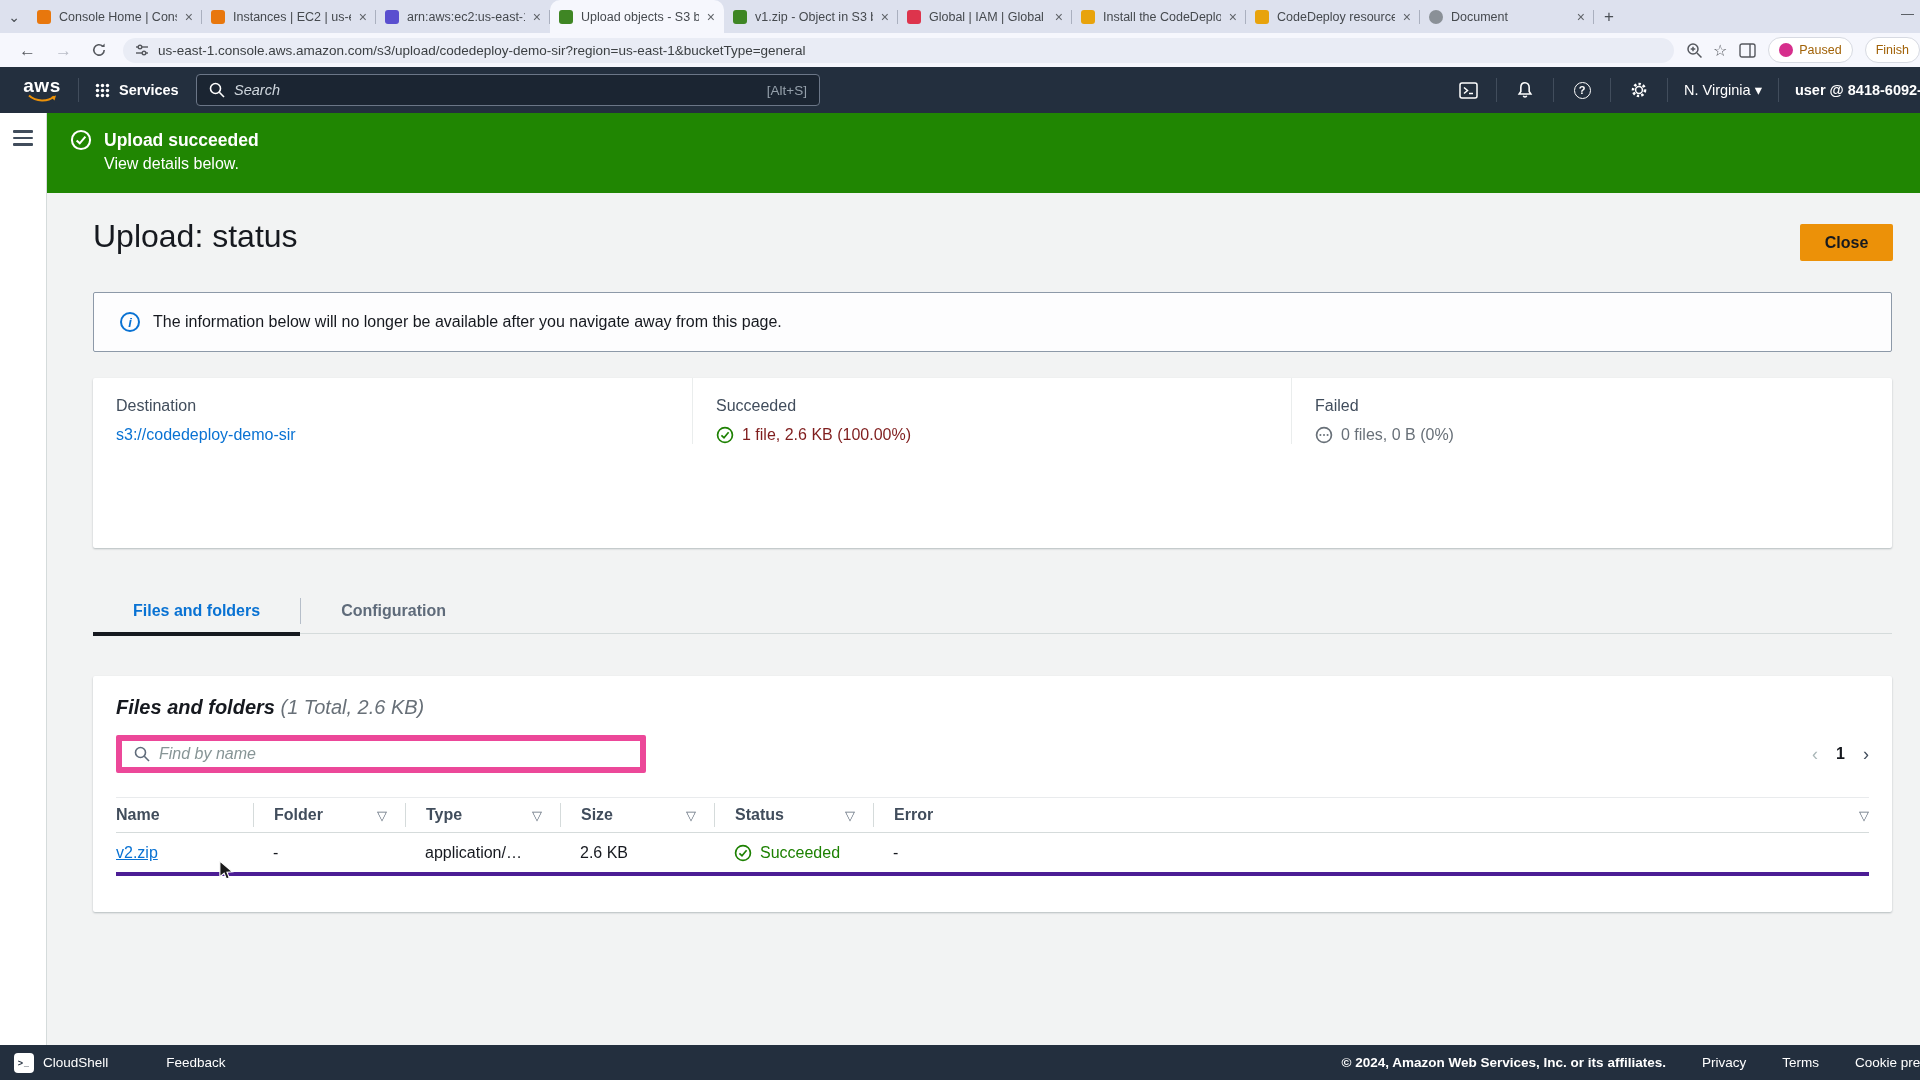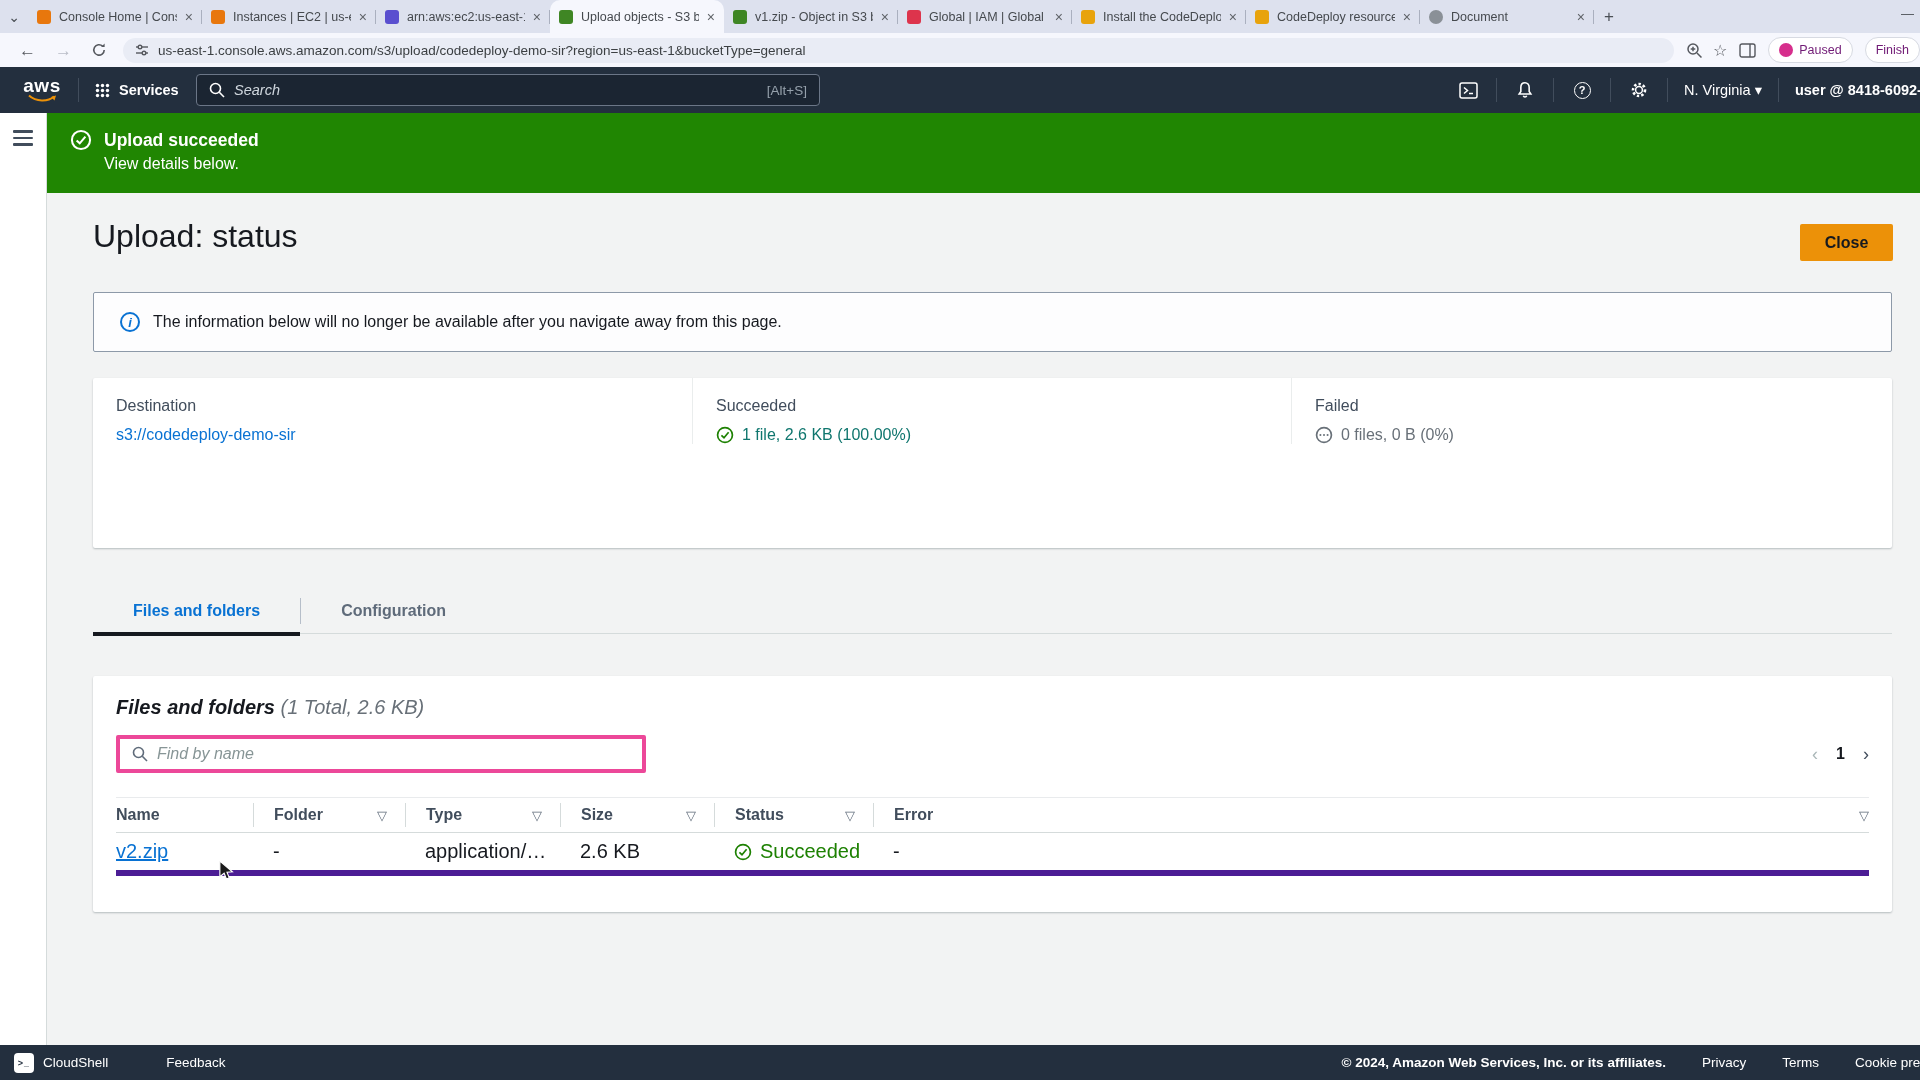--- a/index.html
+++ b/index.html
@@ -22,21 +22,21 @@
 
   
   .toolbar { position:absolute; top:33px; left:0; right:0; height:34px; background:#f6f7fd; display:flex; align-items:center; }
   .nav-ic { font-size:17px; color:#55585e; margin-left:19px; line-height:1; }
   .nav-ic.disabled { color:#b9bdc7; }
   .reload-ic { margin-left:19px; color:#55585e; }
   .omnibox { margin-left:16px; width:1588px; height:25px; border-radius:13px; background:#e9ecf5; display:flex; align-items:center; padding:0 12px; gap:9px; }
   .urlinput { flex:1; border:none; background:transparent; font-size:13.5px; color:#3c4043; font-family:inherit; outline:none; }
   .tb-ic { margin-left:12px; color:#55585e; }
   .star { font-size:16px; color:#55585e; margin-left:10px; }
-  .pill { display:flex; align-items:center; gap:6px; background:#fff; border:1px solid #d7dae2; border-radius:13px; height:26px; padding:0 10px; font-size:12.5px; color:#701a75; margin-left:12px; flex:none; }
+  .pill { display:flex; align-items:center; gap:6px; background:#fff; border:1px solid #d7dae2; border-radius:13px; height:26px; padding:0 10px; font-size:12.5px; color:#a16207; margin-left:12px; flex:none; }
   .pill .dot { width:14px; height:14px; border-radius:50%; background:#d62e8c; flex:none; }
 
   
   .awsbar { position:absolute; top:67px; left:0; right:0; height:46px; background:#232f3e; display:flex; align-items:center; color:#fff; overflow:hidden; }
   .aws-logo { margin-left:22px; display:flex; flex-direction:column; align-items:center; width:40px; }
   .aws-word { font-size:19px; font-weight:bold; letter-spacing:0.5px; line-height:16px; }
   .vdiv { width:1px; height:24px; background:#414d5c; margin:0 16px; flex:none; }
   .services { display:flex; align-items:center; gap:9px; font-size:14.5px; font-weight:bold; }
   .aws-search { position:absolute; left:196px; top:7px; width:624px; height:32px; background:#1b2532; border:1px solid #6b7687; border-radius:4px; display:flex; align-items:center; padding:0 12px; gap:9px; }
   .aws-search input { flex:1; border:none; background:transparent; color:#fff; font-size:14.5px; font-family:inherit; outline:none; }
@@ -68,52 +68,52 @@
   .info-ic { width:20px; height:20px; border:2px solid #0972d3; border-radius:50%; color:#0972d3; font-size:13px; font-weight:bold; font-style:italic; display:flex; align-items:center; justify-content:center; flex:none; }
   .info-text { font-size:16px; color:#16191f; }
 
   .card { position:absolute; left:46px; width:1799px; background:#fff; border-radius:2px; box-shadow:0 1px 2px rgba(0,28,36,.25); }
   .summary-card { top:185px; height:170px; }
   .card-h { padding:18px 0 0 23px; font-size:20px; font-weight:bold; color:#16191f; height:64px; border-bottom:1px solid #eaeded; }
   .sum-body { display:flex; }
   .sum-col { width:599px; padding:19px 0 0 23px; }
   .sum-col + .sum-col { border-left:1px solid #eaeded; }
   .sum-label { font-size:16px; color:#414d5c; }
-  .sum-val { margin-top:11px; font-size:16px; color:#0f766e; display:flex; align-items:center; gap:8px; }
+  .sum-val { margin-top:11px; font-size:16px; color:#7f1d1d; display:flex; align-items:center; gap:8px; }
   .sum-val.link { color:#0972d3; }
   .sum-val.muted { color:#687078; }
 
   .ctabs { position:absolute; left:46px; right:28px; top:395px; height:46px; border-bottom:1px solid #d5dbdb; display:flex; align-items:center; }
   .ctab { padding:0 40px; font-size:16px; font-weight:bold; height:46px; display:flex; align-items:center; position:relative; }
   .ctab.active { color:#0972d3; }
   .ctab.active::after { content:""; position:absolute; left:0; right:0; bottom:-2px; height:4px; background:#16191f; }
   .ctab.idle { color:#5f6b7a; }
   .ctab-div { width:1px; height:26px; background:#b6bec9; }
 
   .files-card { top:483px; height:236px; padding:0 23px; }
   .fc-title { padding-top:20px; font-size:20px; color:#16191f;font-style:italic; }
   .fc-title b { font-weight:bold; }
   .fc-title span { color:#687078; font-weight:400; }
   .fc-toolbar { margin-top:16px; display:flex; align-items:center; justify-content:space-between; }
-  .findbox { width:530px; height:38px; border:4px solid #ec4899; border-radius:2px; display:flex; align-items:center; gap:9px; padding:0 12px; background:#fff; }
+  .findbox { width:530px; height:38px; border:6px solid #ec4899; border-radius:2px; display:flex; align-items:center; gap:9px; padding:0 12px; background:#fff; }
   .findbox input { flex:1; border:none; outline:none; font-size:16px; font-family:inherit; color:#16191f; }
   .findbox input::placeholder { color:#879596; font-style:italic; }
   .pager { display:flex; align-items:center; gap:18px; font-size:18px; }
   .pg-prev { color:#aab7b8; }
   .pg-num { color:#16191f; font-weight:bold; font-size:16px; }
   .pg-next { color:#414d5c; }
 
   .thead { margin-top:24px; display:flex; align-items:center; height:36px; border-top:1px solid #e9ebed; border-bottom:1px solid #d5dbdb; font-size:16px; font-weight:bold; color:#414d5c; }
   .th { display:flex; align-items:center; height:24px; padding-left:20px; }
   .th:first-child { padding-left:0; }
   .th + .th { border-left:1px solid #d5dbdb; }
   .sort { margin-left:auto; margin-right:18px; color:#5f6b7a; font-size:13px; font-weight:400; }
   .th.c-error .sort { margin-right:0; }
   .c-name{width:137px;} .c-folder{width:152px;} .c-type{width:155px;} .c-size{width:154px;} .c-status{width:159px;} .c-error{flex:1;}
-  .trow { display:flex; align-items:center; height:43px; border-bottom:6px solid #4c1d95; font-size:20px; color:#16191f; }
+  .trow { display:flex; align-items:center; height:43px; border-bottom:4px solid #4c1d95; font-size:16px; color:#16191f; }
   .td { padding-left:20px; }
   .td:first-child { padding-left:0; }
   .cell-link { color:#0972d3; text-decoration:underline; }
   .status-cell { display:flex; align-items:center; gap:8px; color:#1d8102; }
   .cursor { position:absolute; left:125px; top:185px; }
 
   
   .footer { position:absolute; left:0; right:0; bottom:0; height:35px; background:#232f3e; display:flex; align-items:center; color:#fff; font-size:13.5px; overflow:hidden; }
   .csh-ic { margin-left:14px; width:20px; height:20px; background:#fff; border-radius:4px; color:#232f3e; font-size:9px; font-weight:bold; display:flex; align-items:center; justify-content:center; letter-spacing:1px; }
   .csh-label { margin-left:9px; }

